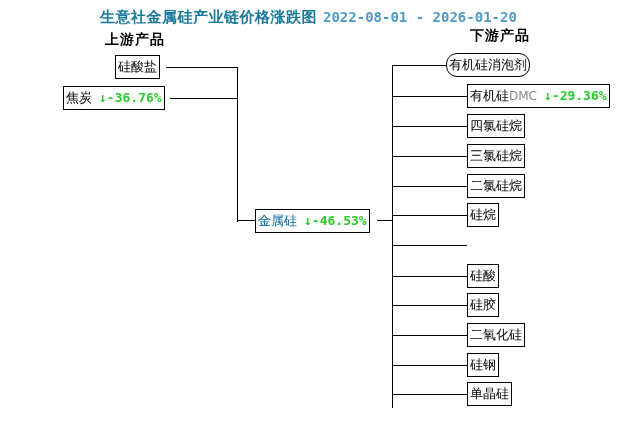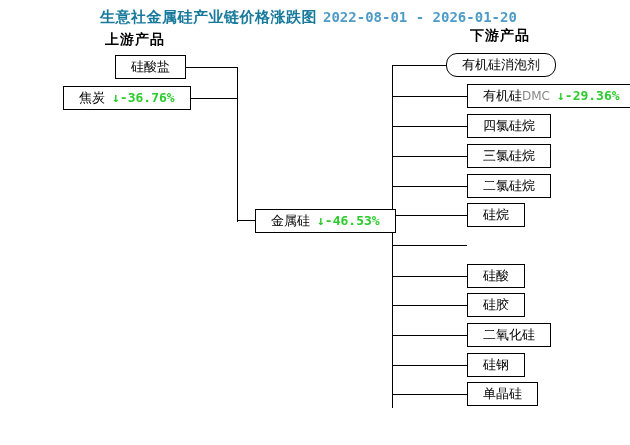--- a/index.html
+++ b/index.html
@@ -14,30 +14,30 @@
   .title .date{
     color:#4e9bc8;font-family:"DejaVu Sans Mono",monospace;font-weight:bold;
     font-size:14px;margin-left:6px;letter-spacing:0;
   }
   .col-header{
     position:absolute;font-size:14px;color:#000;font-weight:bold;
     white-space:nowrap;letter-spacing:1px;
   }
   .node{
     position:absolute;border:1.5px solid #000;background:#fff;
-    height:22px;line-height:22px;padding:0 15px;font-size:13px;color:#000;
+    height:22px;line-height:22px;padding:0 2px;font-size:13px;color:#000;
     white-space:nowrap;z-index:2;
   }
   .pct{
     font-family:"DejaVu Sans Mono",monospace;font-size:13px;font-weight:bold;
     margin-left:7px;
   }
   .down{color:#2bcc2b;}
   .suffix{color:#888;font-size:12px;}
-  .core-label{color:#000000;}
+  .core-label{color:#0369a1;}
   .hline{position:absolute;height:0;border-top:1.5px solid #000;z-index:1;}
   .vline{position:absolute;width:0;border-left:1.5px solid #000;z-index:1;}
 </style>
 </head>
 <body>
 
 <div id="canvas">
 
   <div class="title">
     <span>生意社金属硅产业链价格涨跌图</span><span class="date">2022-08-01 - 2026-01-20</span>

